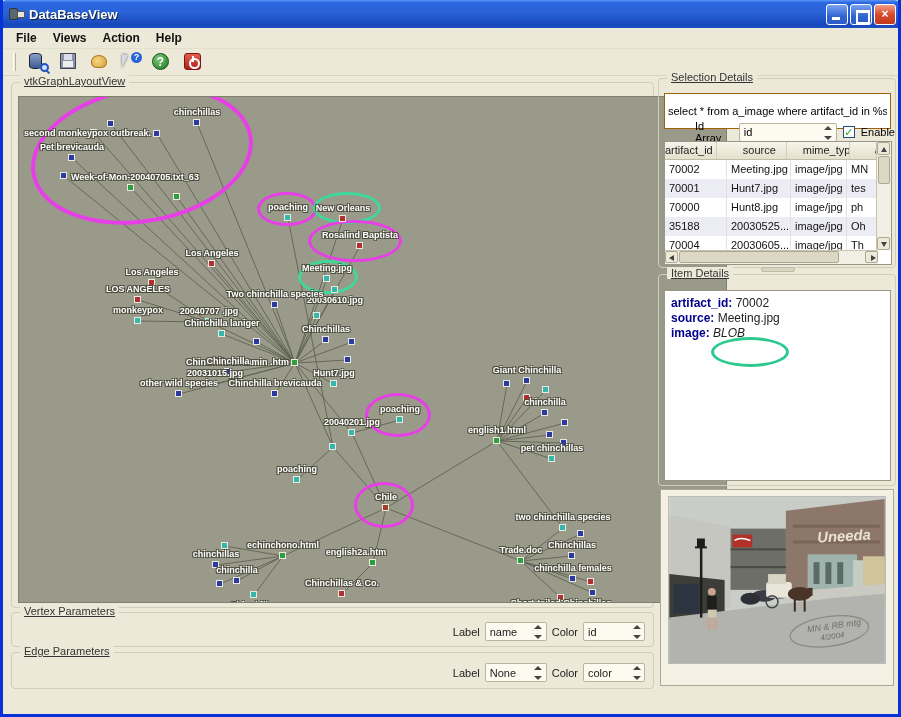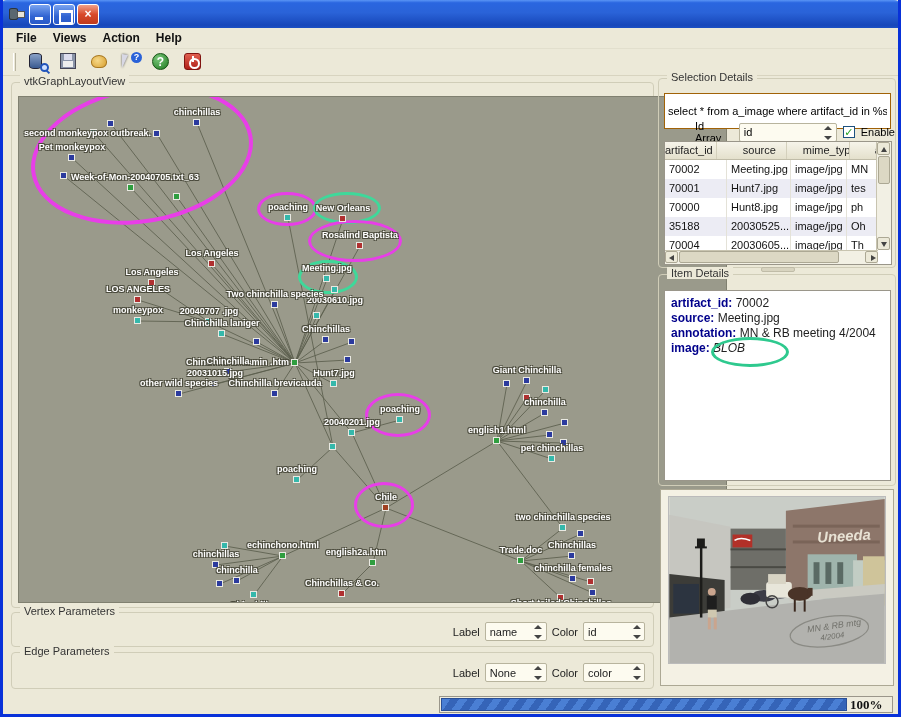--- a/index.html
+++ b/index.html
@@ -22,21 +22,21 @@
   .wbtn.min .glyph::after{ content:""; position:absolute; left:5px; bottom:4px; width:8px; height:3px; background:#fff;}
   .wbtn.max .glyph::after{ content:""; position:absolute; left:5px; top:5px; width:10px; height:9px; border:2px solid #fff; border-top-width:3px;}
   
   .menubar{ position:absolute; left:0; top:28px; width:895px; height:21px; background:#ece9d8; display:flex; align-items:center; padding-left:6px; gap:2px; border-bottom:1px solid #e2dfcd;}
   .menu-item{ font-size:12px; font-weight:bold; color:#111; padding:2px 7px; cursor:pointer;}
   .toolbar{ position:absolute; left:0; top:49px; width:895px; height:27px; background:#ece9d8; display:flex; align-items:center; gap:9px; padding-left:10px; border-bottom:1px solid #d8d4c0;}
   .tb-grip{ width:3px; height:18px; border-left:1px solid #fff; border-right:1px solid #b8b4a0; margin-right:2px;}
   .tbtn{ width:22px; height:20px; position:relative; cursor:pointer; }
   
   .groupbox{ position:absolute; border:1px solid #d0cdb8; border-radius:4px; }
-  .groupbox > .gb-title{ position:absolute; top:-8px; left:8px; background:#ece9d8; padding:0 4px; font-size:11px; color:#333; }
+  .groupbox > .gb-title{ position:absolute; top:-8px; left:8px; background:#ece9d8; padding:0 4px; font-size:11px; color:#333;text-decoration:underline; }
   
   .graph-canvas{ position:absolute; left:6px; top:13px; width:709px; height:507px; background:#9a9a8b; border:1px solid #808070; overflow:hidden; cursor:crosshair;}
   .gnode{ position:absolute; width:7px; height:7px; border:1px solid #e9e9e2; }
   .glabel{ position:absolute; font-size:9px; font-weight:bold; color:#fff; text-align:center;
     text-shadow:1px 1px 0 #4a4a3c, -1px 1px 0 #4a4a3c, 1px -1px 0 #4a4a3c, -1px -1px 0 #4a4a3c; white-space:nowrap; pointer-events:none;}
   .annot{ position:absolute; border-radius:50%; pointer-events:none; }
   
   .param-row{ position:absolute; right:8px; top:12px; display:flex; align-items:center; gap:5px; font-size:11px; color:#222;}
   .combo{ display:flex; align-items:center; width:62px; height:19px; background:#fdfbf0; border:1px solid #b8b49e; border-radius:2px; padding-left:4px; font-size:11px; cursor:pointer; position:relative;}
   .combo .spin{ position:absolute; right:2px; top:2px; width:11px; height:14px; display:flex; flex-direction:column; justify-content:space-between; align-items:center;}
@@ -93,20 +93,21 @@
 </head>
 <body>
 
 <div class="window">
 
   <div class="titlebar">
     <span class="app-icon">
         <span class="db"></span>
         <span class="win"></span>
       </span>
+    <span class="title-text">DataBaseView</span>
     <span class="winbtns">
       <span class="wbtn min">
           <span class="glyph"></span>
         </span>
       <span class="wbtn max">
           <span class="glyph"></span>
         </span>
       <span class="wbtn close">
           <span class="glyph">×</span>
         </span>
@@ -219,21 +220,21 @@
         <div class="annot" style="left: 279px; top: 163px; width: 60px; height: 34px; border: 3px solid rgb(63, 216, 154); transform: rotate(0deg);"></div>
         <div class="annot" style="left: 346px; top: 296px; width: 66px; height: 44px; border: 3px solid rgb(232, 62, 232); transform: rotate(0deg);"></div>
         <div class="annot" style="left: 335px; top: 385px; width: 60px; height: 46px; border: 3px solid rgb(232, 62, 232); transform: rotate(0deg);"></div>
         <div class="gnode" style="left: 174px; top: 22px; background: rgb(43, 58, 158);"></div>
         <div class="glabel" style="left: 118px; top: 10px; width: 120px;">chinchillas</div>
         <div class="gnode" style="left: 88px; top: 23px; background: rgb(43, 58, 158);"></div>
         <div class="gnode" style="left: 71px; top: 32px; background: rgb(53, 184, 171);"></div>
         <div class="gnode" style="left: 134px; top: 33px; background: rgb(43, 58, 158);"></div>
         <div class="glabel" style="left: -8px; top: 31px; width: 140px; text-align: right;">second monkeypox outbreak.</div>
         <div class="gnode" style="left: 49px; top: 57px; background: rgb(43, 58, 158);"></div>
-        <div class="glabel" style="left: -7px; top: 45px; width: 120px;">Pet monkeypox</div>
+        <div class="glabel" style="left: -7px; top: 45px; width: 120px;">Pet brevicauda</div>
         <div class="gnode" style="left: 41px; top: 75px; background: rgb(43, 58, 158);"></div>
         <div class="gnode" style="left: 108px; top: 87px; background: rgb(47, 158, 63);"></div>
         <div class="glabel" style="left: 52px; top: 75px; width: 120px;">Week-of-Mon-20040705.txt_63</div>
         <div class="gnode" style="left: 154px; top: 96px; background: rgb(47, 158, 63);"></div>
         <div class="gnode" style="left: 265px; top: 117px; background: rgb(53, 184, 171);"></div>
         <div class="glabel" style="left: 209px; top: 105px; width: 120px;">poaching</div>
         <div class="gnode" style="left: 320px; top: 118px; background: rgb(176, 48, 48);"></div>
         <div class="glabel" style="left: 264px; top: 106px; width: 120px;">New Orleans</div>
         <div class="gnode" style="left: 337px; top: 145px; background: rgb(176, 48, 48);"></div>
         <div class="glabel" style="left: 281px; top: 133px; width: 120px;">Rosalind Baptista</div>
@@ -446,21 +447,20 @@
   </div>
 
   <div class="grip" style="left:758px;top:267px;"></div>
 
   <div class="groupbox" style="left:655px;top:274px;width:238px;height:212px;">
     <span class="gb-title">Item Details</span>
     <div class="item-box" id="item-box">
       <div class="idetail-ellipse"></div>
     <div><span class="ikey">artifact_id: </span><span class="ival">70002</span></div>
         <div><span class="ikey">source: </span><span class="ival">Meeting.jpg</span></div>
-        <div><span class="ikey">annotation: </span><span class="ival">MN &amp; RB meeting 4/2004</span></div>
         <div><span class="ikey">image: </span><span class="ival it">BLOB</span></div>
       </div>
   </div>
 
   <div class="imagebox">
     <svg class="photo" viewBox="0 0 218 168">
       <rect x="0" y="0" width="218" height="168" fill="#c9cdc7"></rect>
 
       <polygon points="118,14 218,2 218,96 118,96" fill="#8d766a"></polygon>
       <rect x="125" y="28" width="88" height="3" fill="#7a6458"></rect>
@@ -514,18 +514,14 @@
       </g>
 
       <g transform="rotate(-8 162 136)">
         <ellipse cx="162" cy="136" rx="40" ry="15" fill="none" stroke="#8a8a84" stroke-width="1.2"></ellipse>
         <text x="140" y="134" font-size="9" font-style="italic" fill="#70706a">MN &amp; RB mtg</text>
         <text x="152" y="144" font-size="8" font-style="italic" fill="#70706a">4/2004</text>
       </g>
     </svg>
   </div>
 
-  <div class="progress-track">
-    <div class="progress-fill"></div>
-    <span class="progress-label">100%</span>
-  </div>
 
 </div>
 
 </body></html>

